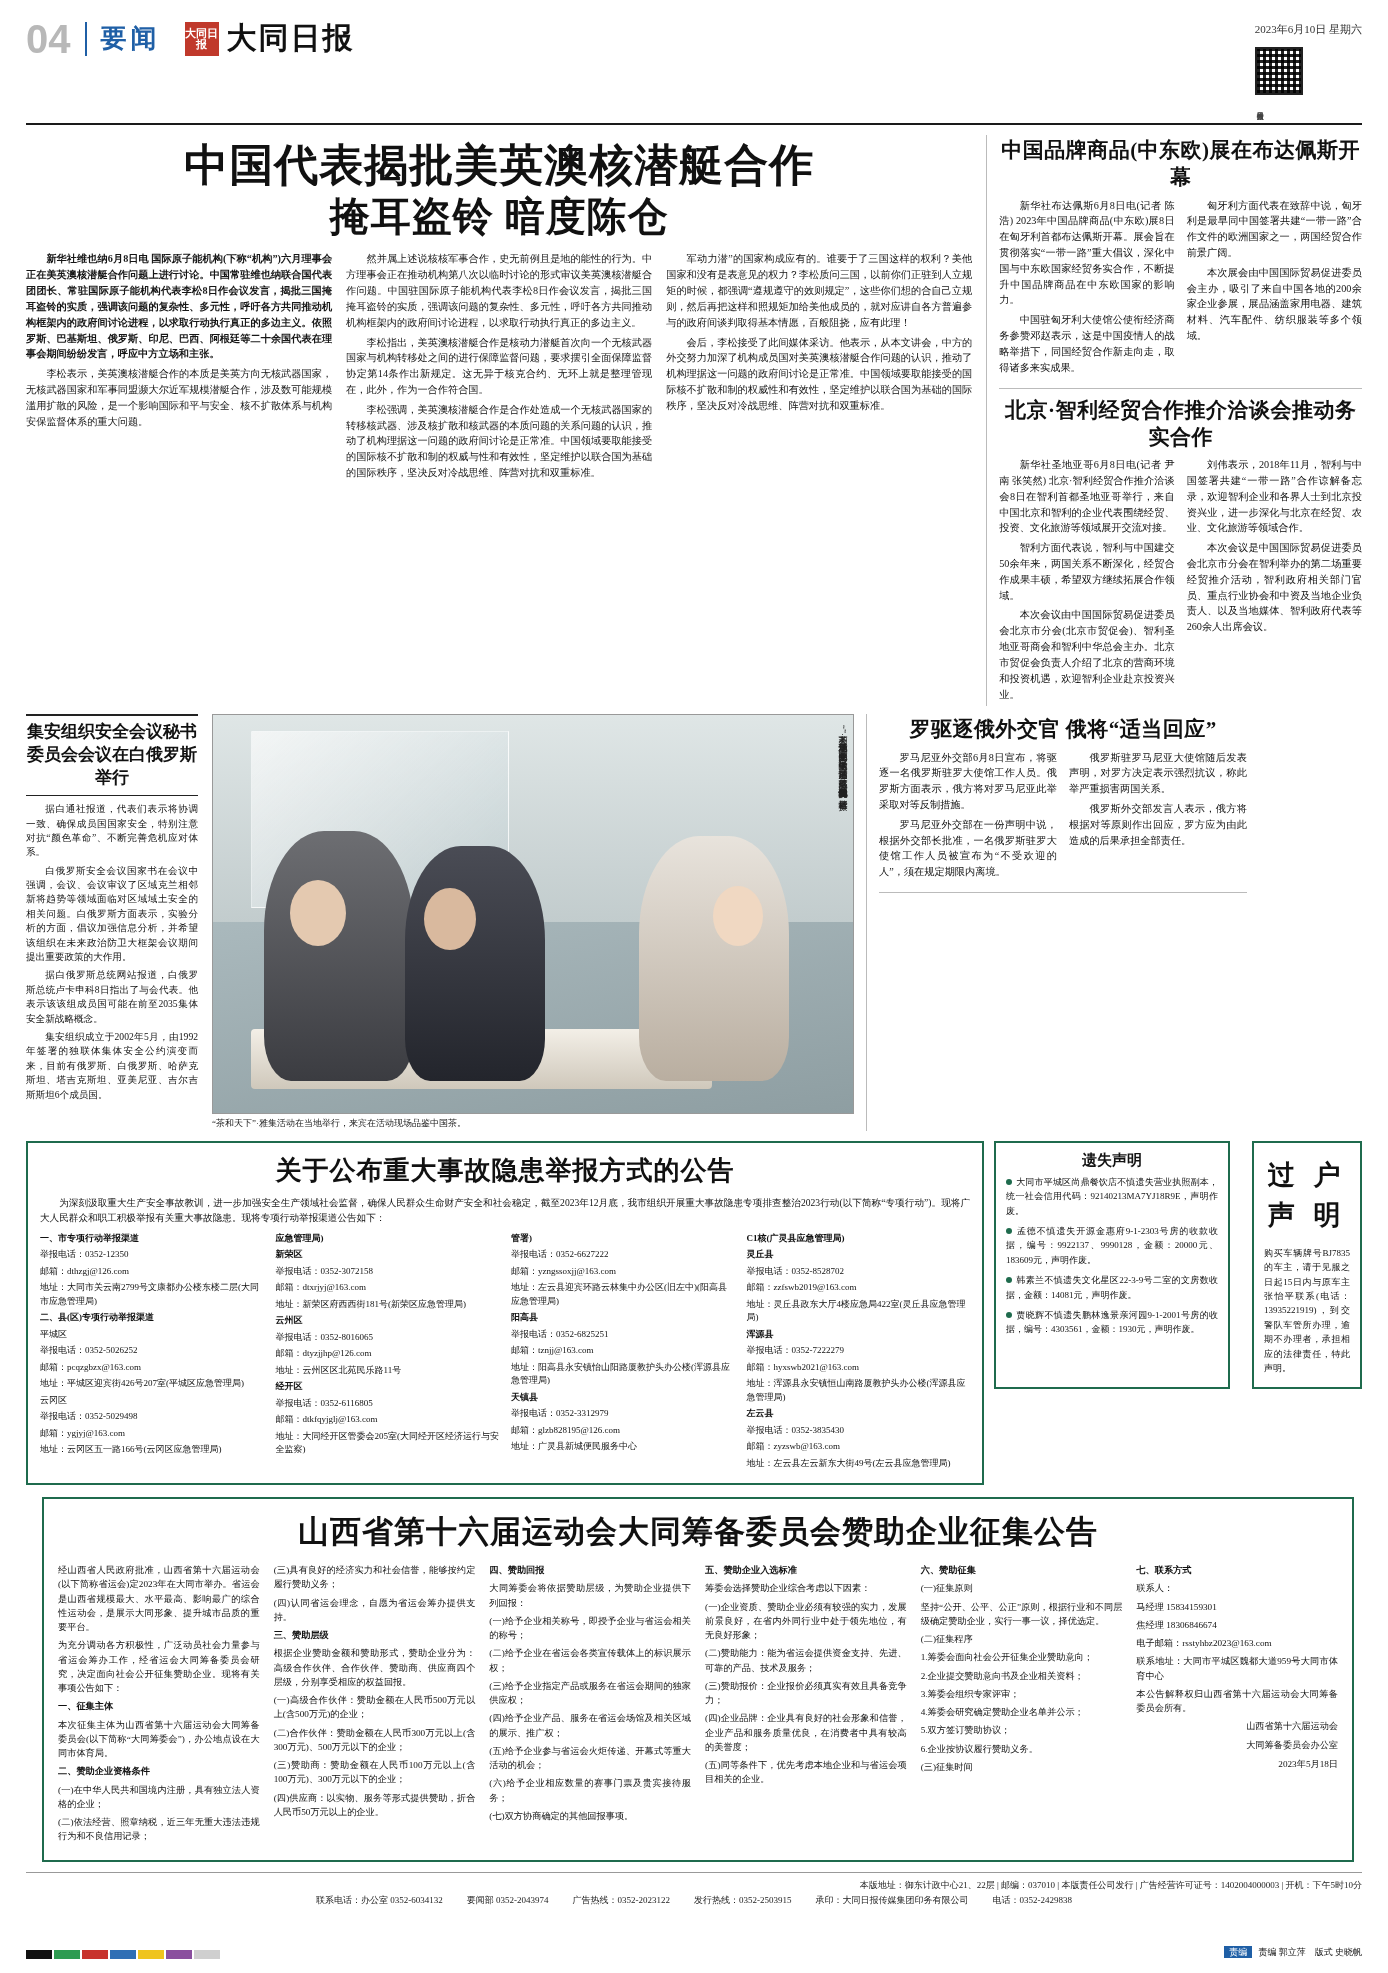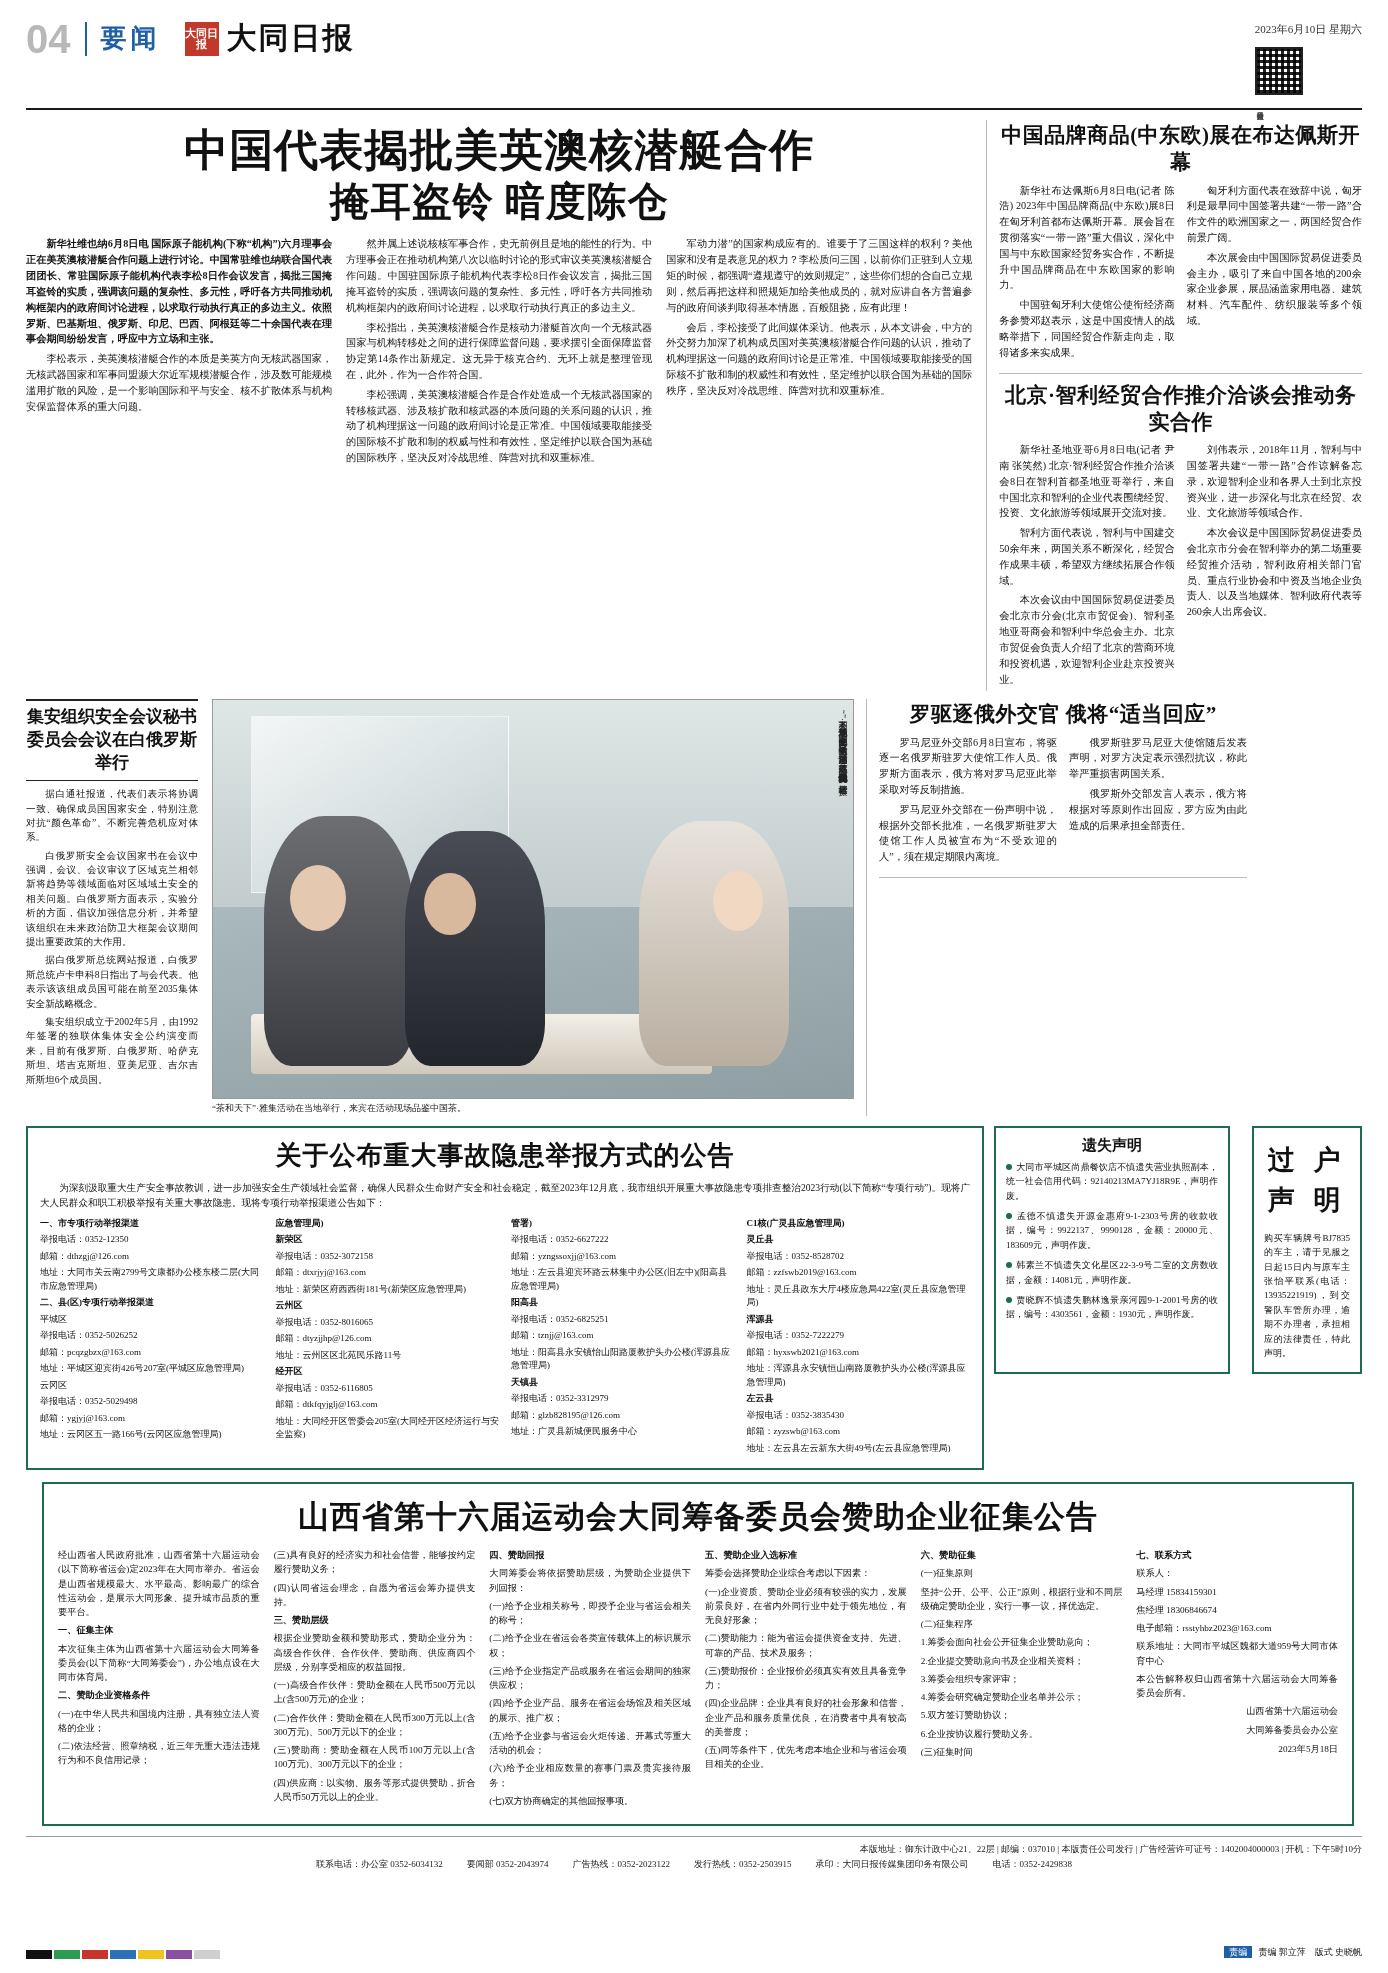--- a/index.html
+++ b/index.html
@@ -14,21 +14,21 @@
   .page{
     position:relative;
     width:1388px;height:1973px;
     box-sizing:border-box;
     padding:18px 26px 0 26px;
   }
   
   .masthead{
     display:flex;align-items:flex-start;justify-content:space-between;
     border-bottom:2px solid #1a1a1a;
-    padding-bottom:1px;
+    padding-bottom:16px;
   }
   .mh-left{display:flex;align-items:center;gap:14px;}
   .folio{
     font-size:40px;font-weight:bold;color:#b8b8b8;
     font-family:"Liberation Sans", sans-serif;
     line-height:1;
   }
   .folio-sep{width:2px;height:34px;background:#1f5fa6;}
   .section-name{
     font-size:26px;color:#1f5fa6;font-weight:bold;letter-spacing:4px;
@@ -405,20 +405,21 @@
       </div>
     </div>
   </div>
 
   <div class="big-ann">
     <div class="big-ann-title">山西省第十六届运动会大同筹备委员会赞助企业征集公告</div>
     <div class="big-cols">
 
       <div class="c">
         <p>经山西省人民政府批准，山西省第十六届运动会(以下简称省运会)定2023年在大同市举办。省运会是山西省规模最大、水平最高、影响最广的综合性运动会，是展示大同形象、提升城市品质的重要平台。</p>
+        <p>为充分调动各方积极性，广泛动员社会力量参与省运会筹办工作，经省运会大同筹备委员会研究，决定面向社会公开征集赞助企业。现将有关事项公告如下：</p>
         <p class="hd">一、征集主体</p>
         <p>本次征集主体为山西省第十六届运动会大同筹备委员会(以下简称“大同筹委会”)，办公地点设在大同市体育局。</p>
         <p class="hd">二、赞助企业资格条件</p>
         <p>(一)在中华人民共和国境内注册，具有独立法人资格的企业；</p>
         <p>(二)依法经营、照章纳税，近三年无重大违法违规行为和不良信用记录；</p>
       </div>
 
       <div class="c">
         <p>(三)具有良好的经济实力和社会信誉，能够按约定履行赞助义务；</p>
         <p>(四)认同省运会理念，自愿为省运会筹办提供支持。</p>

